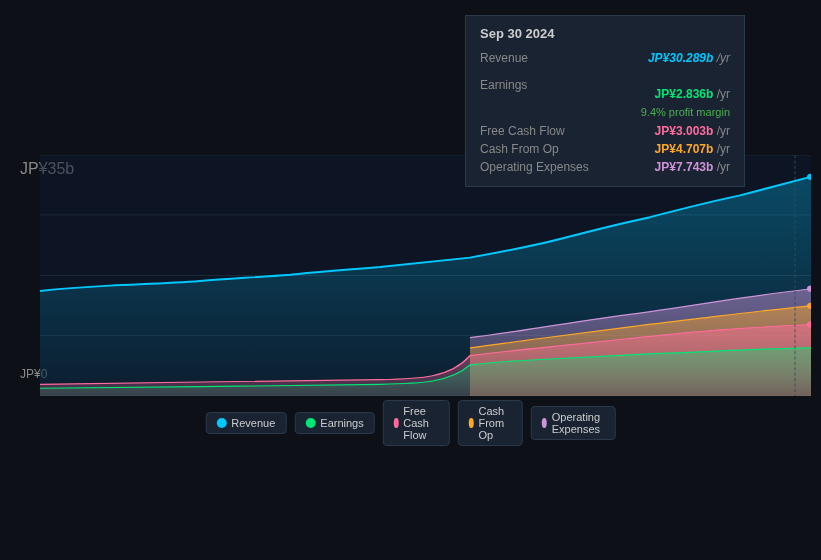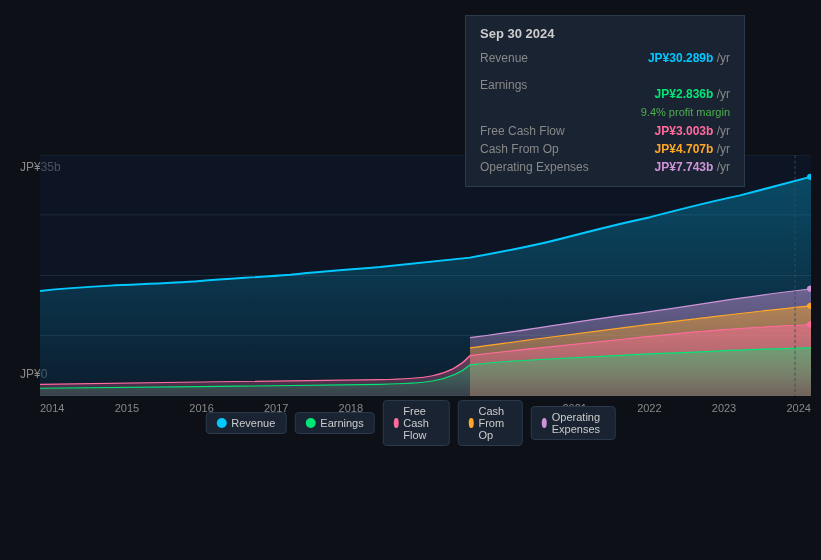--- a/index.html
+++ b/index.html
@@ -49,39 +49,39 @@
 
     .tooltip-label {
       color: #888;
       margin-right: 20px;
     }
 
     .tooltip-value {
       font-weight: 600;
     }
 
-    .tooltip-value.cyan { color: #00c8ff; }
+    .tooltip-value.cyan { color: #00c8ff; font-style: italic; }
     .tooltip-value.green { color: #00e676; margin-top: 18px; }
     .tooltip-value.pink { color: #ff6b9d; }
     .tooltip-value.orange { color: #ffa726; margin-left: 17px; }
     .tooltip-value.purple { color: #ce93d8; }
 
     .profit-margin {
       font-size: 11px;
       color: #4caf50;
       padding: 1px 0 2px 0;
       text-align: left;
     }
 
     
     .y-axis-label {
       position: absolute;
       left: 20px;
       top: 160px;
-      font-size: 12px;
+      font-size: 16px;
       color: #888;
       text-align: center;
     }
 
     .y-axis-zero {
       position: absolute;
       left: 20px;
       bottom: 75px;
       font-size: 12px;
       color: #888;
@@ -240,33 +240,20 @@
 
       <line x1="755" y1="0" x2="755" y2="310" stroke="#3a4a5a" stroke-width="1" stroke-dasharray="4,3"></line>
 
       <circle cx="771" cy="28" r="4" fill="#00c8ff"></circle>
       <circle cx="771" cy="172" r="4" fill="#ce93d8"></circle>
       <circle cx="771" cy="194" r="4" fill="#ffa726"></circle>
       <circle cx="771" cy="218" r="4" fill="#ff6b9d"></circle>
     </svg>
   </div>
 
-  <div class="x-axis">
-    <span class="x-label">2014</span>
-    <span class="x-label">2015</span>
-    <span class="x-label">2016</span>
-    <span class="x-label">2017</span>
-    <span class="x-label">2018</span>
-    <span class="x-label">2019</span>
-    <span class="x-label">2020</span>
-    <span class="x-label">2021</span>
-    <span class="x-label">2022</span>
-    <span class="x-label">2023</span>
-    <span class="x-label">2024</span>
-  </div>
 
   <div class="legend">
     <div class="legend-item">
       <div class="legend-dot" style="background:#00c8ff;"></div>
       <span>Revenue</span>
     </div>
     <div class="legend-item">
       <div class="legend-dot" style="background:#00e676;"></div>
       <span>Earnings</span>
     </div>

